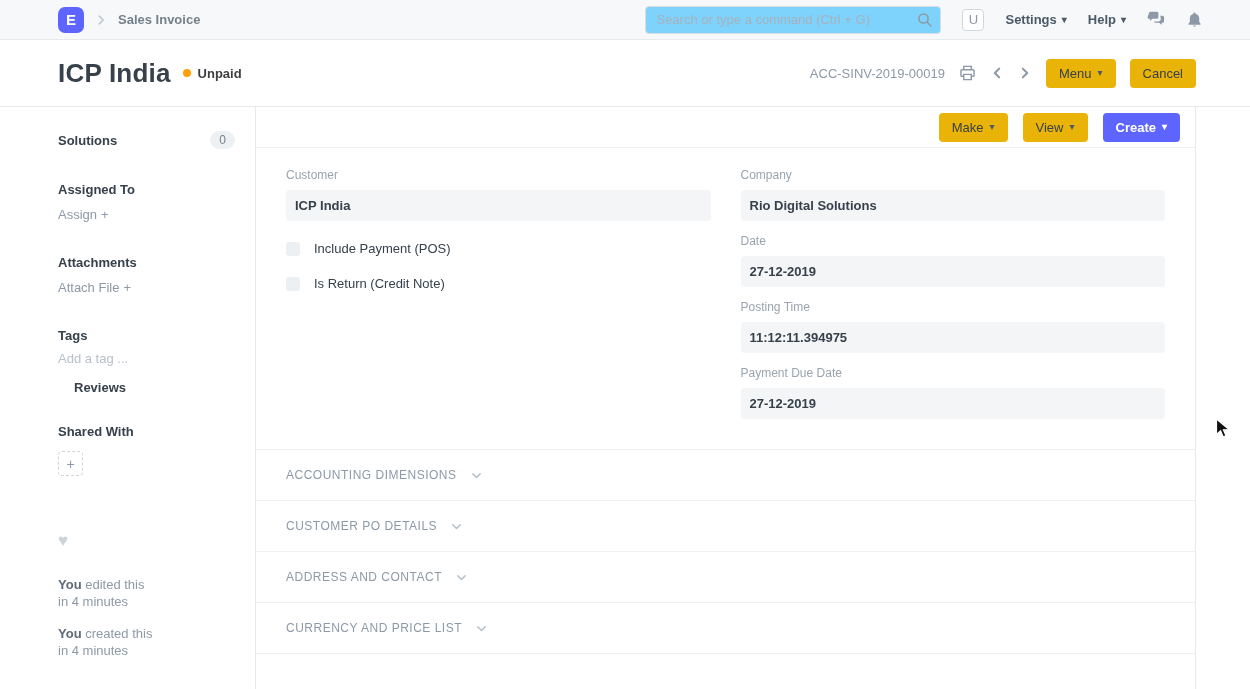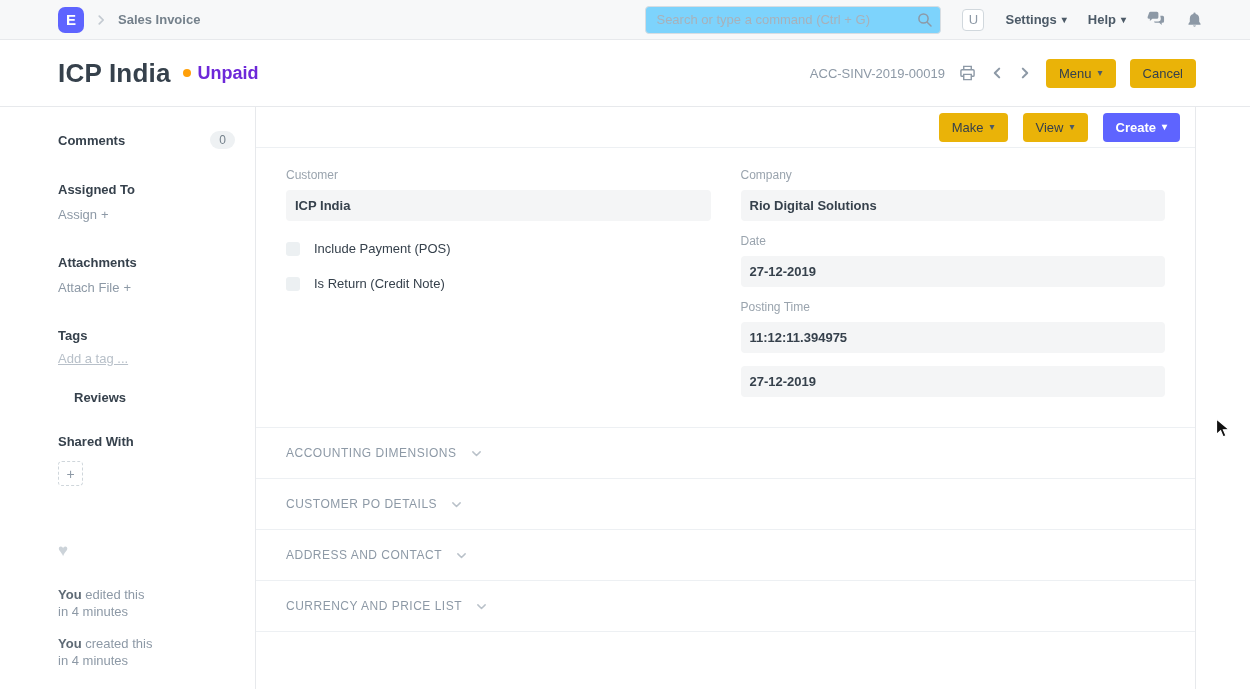--- a/index.html
+++ b/index.html
@@ -30,21 +30,21 @@
   .caret { font-size:10px; color:#4c5a67; line-height:1; }
   .nav-icon { cursor:pointer; display:flex; align-items:center; }
 
   
   .page-head { height:67px; background:#fff; border-bottom:1px solid #e7e9ec;
     display:flex; align-items:center; padding:0 54px 0 58px; }
   .title-area { display:flex; align-items:center; gap:12px; }
   .page-title { font-size:26px; font-weight:700; color:#36414c; letter-spacing:.2px; }
   .indicator { display:flex; align-items:center; gap:7px; }
   .dot { width:8px; height:8px; border-radius:50%; background:#ffa00a; }
-  .status-text { font-size:18px; font-weight:700; color:#6d28d9; }
+  .status-text { font-size:13px; font-weight:700; color:#404040; }
   .head-actions { margin-left:auto; display:flex; align-items:center; gap:14px; }
   .doc-id { font-size:13px; color:#8d99a6; }
   .icon-btn { cursor:pointer; display:flex; align-items:center; }
   .btn { border:none; border-radius:4px; font-size:13px; padding:7px 13px;
     cursor:pointer; font-family:"Liberation Sans", sans-serif;
     display:inline-flex; align-items:center; gap:6px; }
   .btn-default { background:#eab308; color:#36414c; }
   .btn-primary { background:#5e64ff; color:#fff;font-weight:bold; }
   .btn-primary .caret { color:#fff; }
 
@@ -178,36 +178,36 @@
     <button class="btn btn-default">
       <span>Cancel</span>
     </button>
   </div>
 </div>
 
 <div class="content">
 
   <div class="sidebar">
     <div class="sb-row" style="margin-bottom:33px;">
-      <span class="sb-heading">Comments</span>
+      <span class="sb-heading">Solutions</span>
       <span class="badge">0</span>
     </div>
 
     <div class="sb-heading">Assigned To</div>
     <div class="sb-link" style="margin-top:10px; margin-bottom:33px;">
       <span>Assign</span><span class="plus">+</span>
     </div>
 
     <div class="sb-heading">Attachments</div>
     <div class="sb-link" style="margin-top:10px; margin-bottom:33px;">
       <span>Attach File</span><span class="plus">+</span>
     </div>
 
     <div class="sb-heading">Tags</div>
-    <div class="sb-muted" style="margin-top:8px; margin-bottom:24px;text-decoration:underline;">Add a tag ...</div>
+    <div class="sb-muted" style="margin-top:8px; margin-bottom:14px;">Add a tag ...</div>
 
     <div class="sb-heading" style="margin-bottom:29px;padding-left:16px;">Reviews</div>
 
     <div class="sb-heading">Shared With</div>
     <div class="share-btn">
       <span>+</span>
     </div>
 
     <div class="heart" style="margin-top:55px;">♥</div>
 
@@ -267,20 +267,21 @@
           </div>
           <div class="field-group">
             <div class="field-label">Date</div>
             <div class="field-value">27-12-2019</div>
           </div>
           <div class="field-group">
             <div class="field-label">Posting Time</div>
             <div class="field-value">11:12:11.394975</div>
           </div>
           <div class="field-group" style="margin-bottom:0;">
+            <div class="field-label">Payment Due Date</div>
             <div class="field-value">27-12-2019</div>
           </div>
         </div>
       </div>
     </div>
 
     <div class="section-head">
       <span class="section-label">ACCOUNTING DIMENSIONS</span>
       <span class="chev-down">
         <svg width="13" height="13" viewBox="0 0 16 16">

